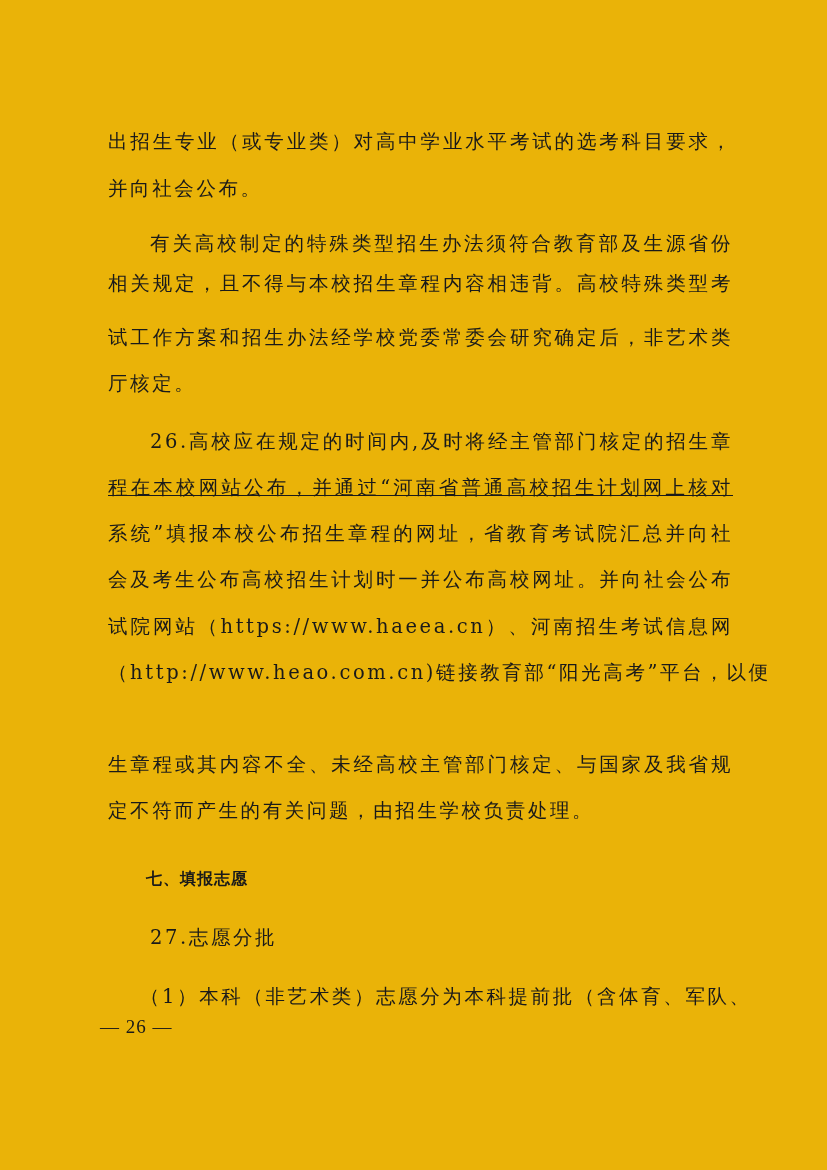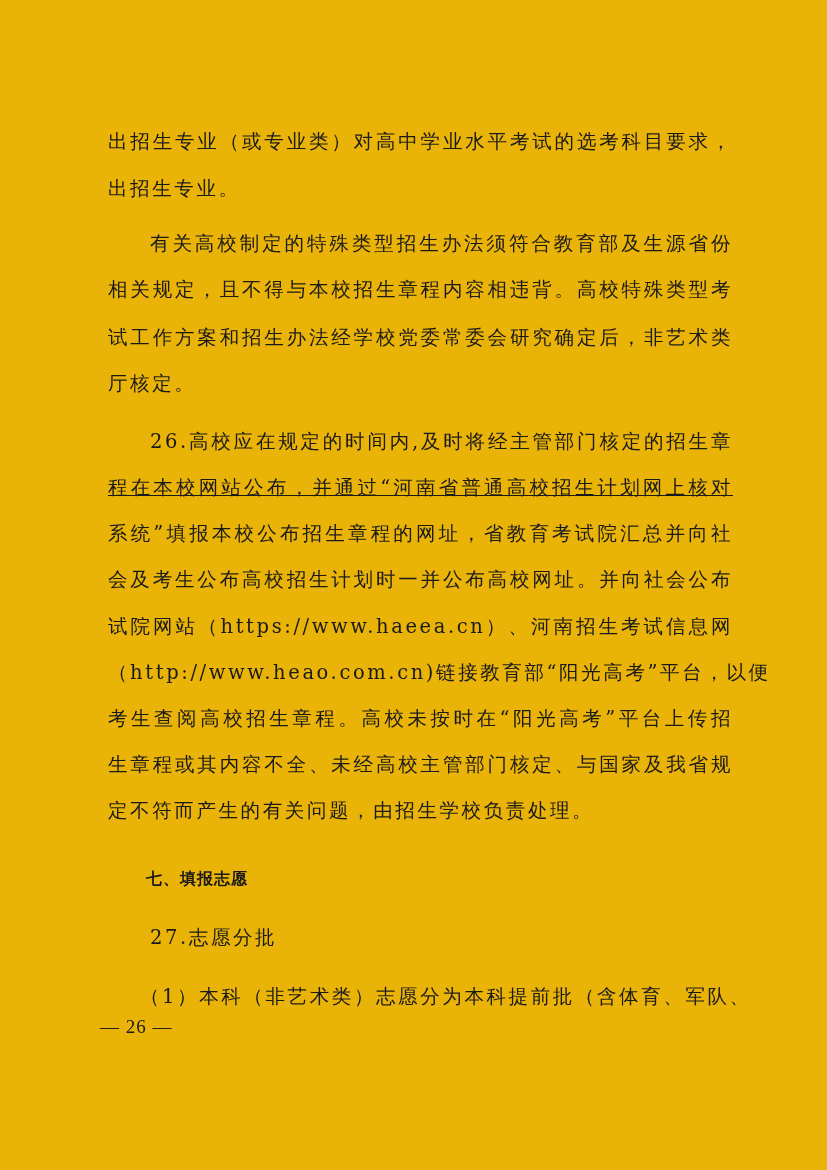--- a/index.html
+++ b/index.html
@@ -14,34 +14,33 @@
              font-family: "DejaVu Sans", "Liberation Sans", sans-serif; letter-spacing: 1px; }
   .page-number { position: absolute; left: 100px; top: 1014px; font-size: 19px; line-height: 26px;
                  font-family: "Liberation Serif", serif; letter-spacing: 1px; }
 </style>
 </head>
 <body>
 
 <div class="page">
 
   <div class="line" style="top:129px;">出招生专业（或专业类）对高中学业水平考试的选考科目要求，</div>
-  <div class="line last" style="top:176px;">出招生专业。</div>
+  <div class="line last" style="top:176px;">并向社会公布。</div>
 
   <div class="line indent" style="top:231px;">有关高校制定的特殊类型招生办法须符合教育部及生源省份</div>
-  <div class="line" style="top:277px;">相关规定，且不得与本校招生章程内容相违背。高校特殊类型考</div>
+  <div class="line" style="top:271px;">相关规定，且不得与本校招生章程内容相违背。高校特殊类型考</div>
   <div class="line" style="top:325px;">试工作方案和招生办法经学校党委常委会研究确定后，非艺术类</div>
   <div class="line last" style="top:371px;">厅核定。</div>
 
   <div class="line indent" style="top:429px;">26.高校应在规定的时间内,及时将经主管部门核定的招生章</div>
   <div class="line" style="top:475px;text-decoration:underline;">程在本校网站公布，并通过“河南省普通高校招生计划网上核对</div>
   <div class="line" style="top:521px;">系统”填报本校公布招生章程的网址，省教育考试院汇总并向社</div>
   <div class="line" style="top:567px;">会及考生公布高校招生计划时一并公布高校网址。并向社会公布</div>
   <div class="line" style="top:614px;">试院网站（https://www.haeea.cn）、河南招生考试信息网</div>
   <div class="line" style="top:660px;">（http://www.heao.com.cn)链接教育部“阳光高考”平台，以便</div>
-  <div class="line" style="top:706px;">考生查阅高校招生章程。高校未按时在“阳光高考”平台上传招</div>
   <div class="line" style="top:752px;">生章程或其内容不全、未经高校主管部门核定、与国家及我省规</div>
   <div class="line last" style="top:798px;">定不符而产生的有关问题，由招生学校负责处理。</div>
 
   <div class="heading" style="top:866px;">七、填报志愿</div>
 
   <div class="line indent last" style="top:925px;">27.志愿分批</div>
 
   <div class="line" style="top:984px; left:140px; width:593px;">（1）本科（非艺术类）志愿分为本科提前批（含体育、军队、</div>
 
   <div class="page-number">— 26 —</div>

